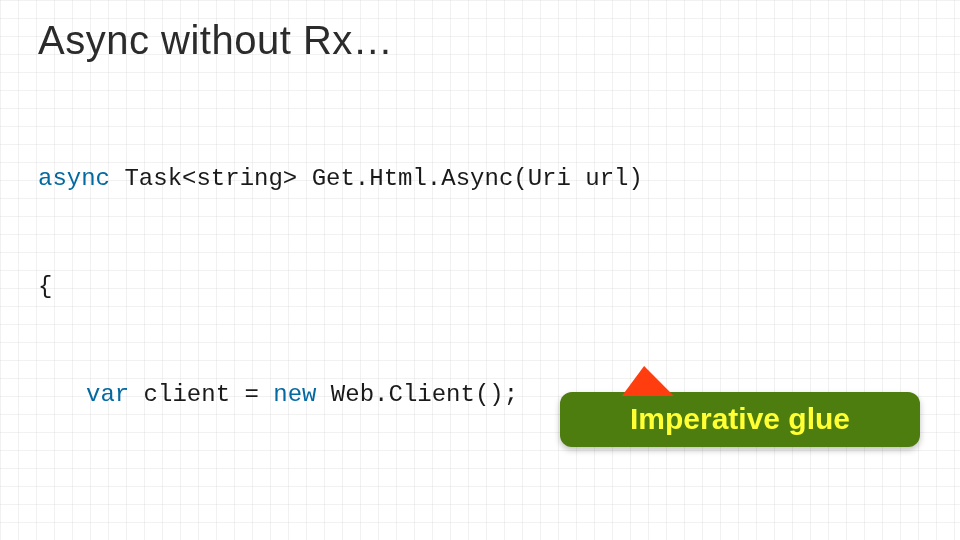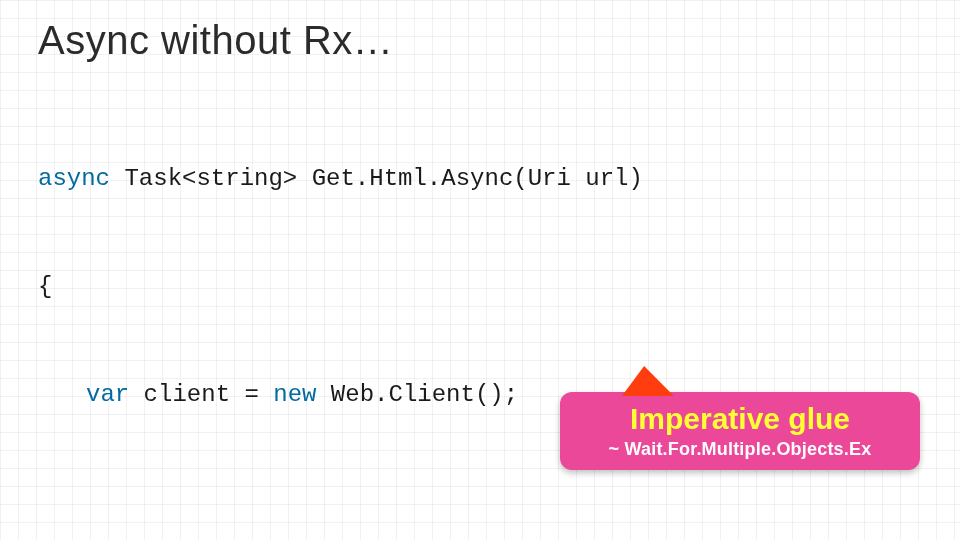--- a/index.html
+++ b/index.html
@@ -48,21 +48,21 @@
 
   .callout-wrap {
     position: absolute;
     left: 560px;
     top: 392px;
     width: 360px;
   }
 
   .callout {
     position: relative;
-    background: #ec4899;
+    background: #4d7c0f;
     border-radius: 12px;
     padding: 10px 18px 10px 18px;
     box-shadow: 0 3px 6px rgba(0,0,0,0.25);
     color: #ffffff;
   }
   .callout::before {
     content: "";
     position: absolute;
     top: -26px;
     left: 64px;
@@ -109,17 +109,16 @@
     
     
     
     
     
   </div>
 
   <div class="callout-wrap">
     <div class="callout">
       <span class="big">Imperative glue</span>
-      <span class="sub">~ Wait.For.Multiple.Objects.Ex</span>
     </div>
   </div>
 
 </div>
 
 </body></html>

